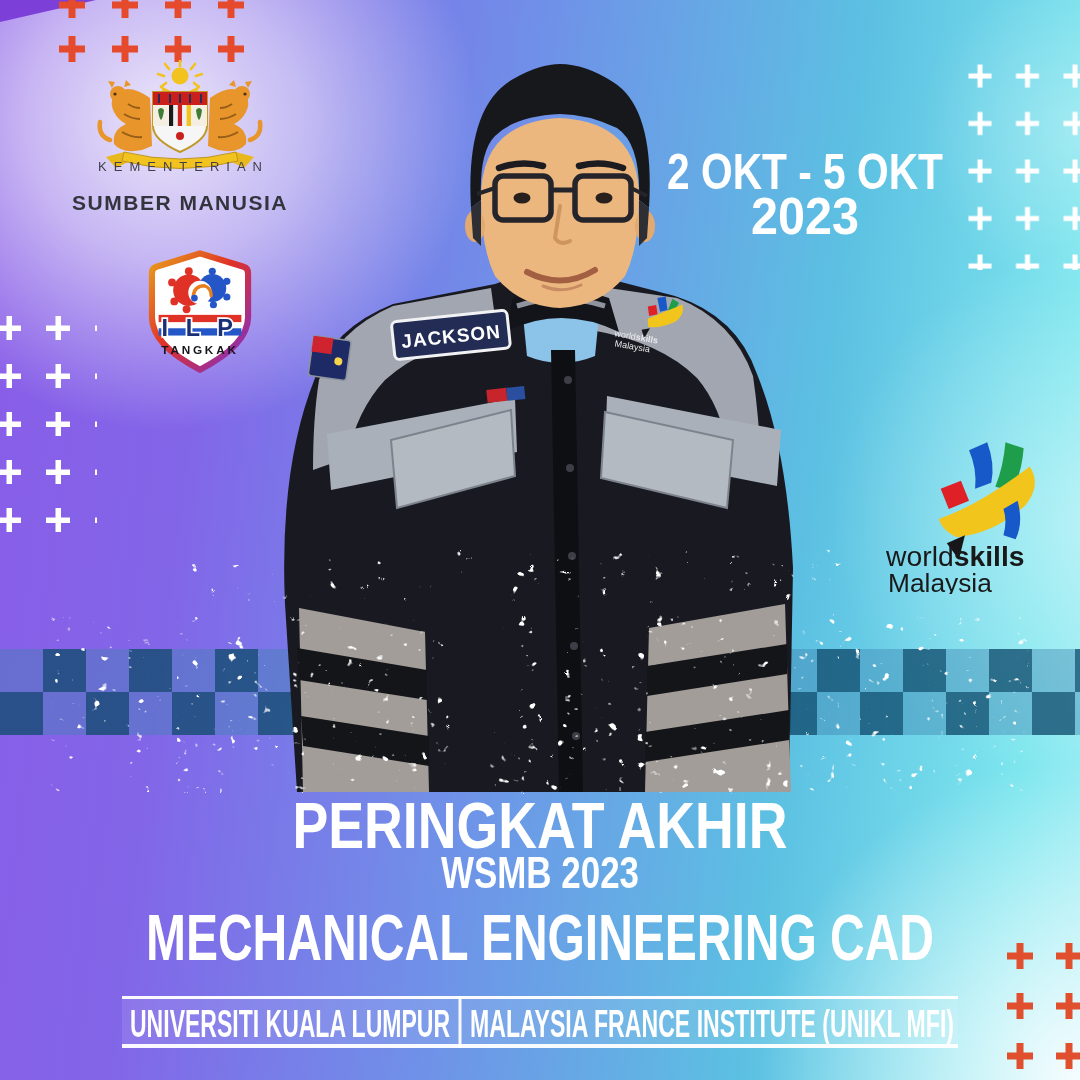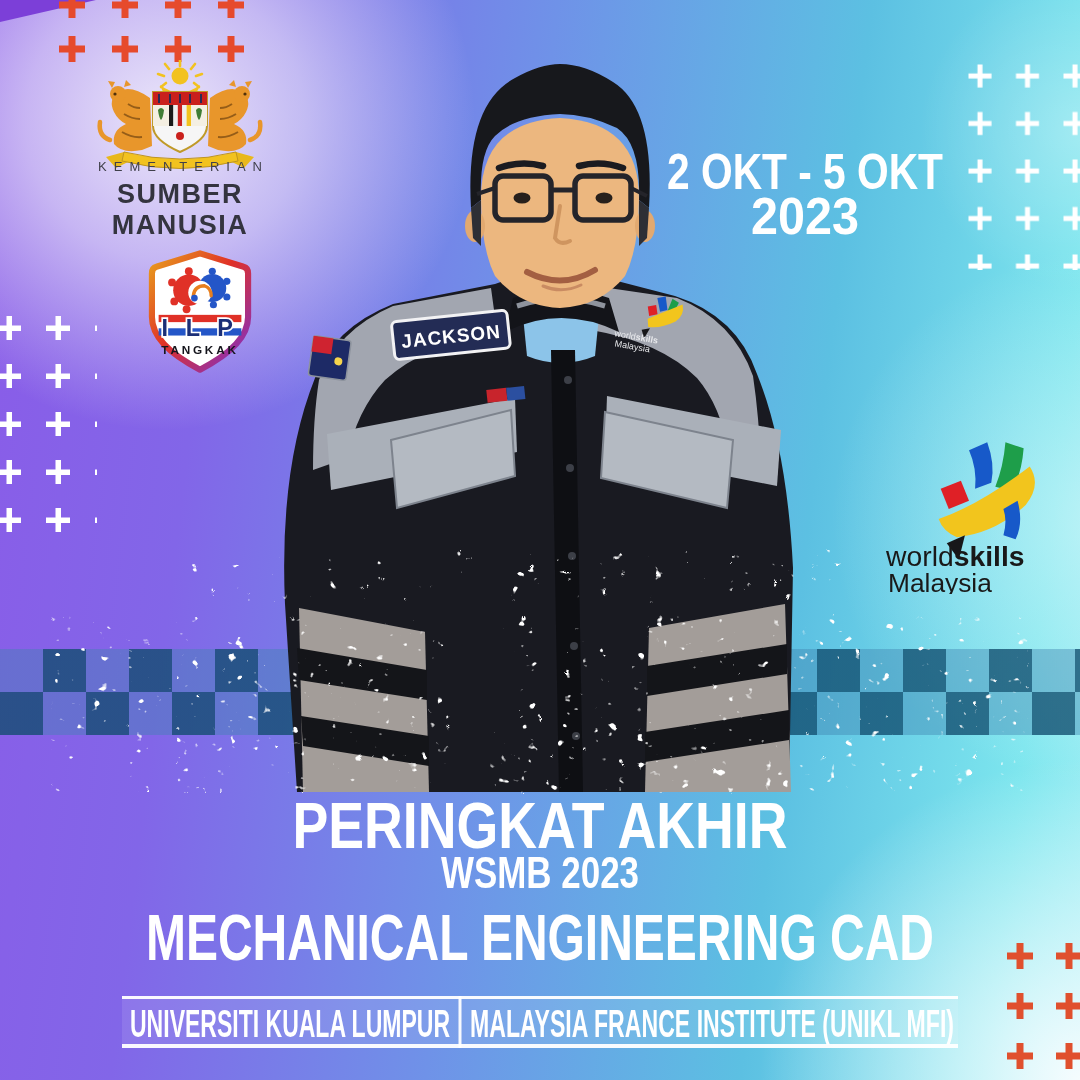--- a/index.html
+++ b/index.html
@@ -17,21 +17,21 @@
   .corner-triangle{left:0;top:0;width:96px;height:22px;background:#7c3fd8;
     clip-path:polygon(0 0,100% 0,0 100%);z-index:1;}
   .plus-grid{z-index:1;}
   .checker-band{left:0;top:649px;width:1080px;height:86px;z-index:2;
     background-image:repeating-conic-gradient(rgba(16,76,110,0.78) 0% 25%, rgba(62,130,175,0.42) 25% 50%);
     background-size:86px 86px;}
   .person-svg{left:265px;top:48px;z-index:3;}
   .crest-svg{left:60px;top:60px;z-index:4;}
   .ministry-text{left:55px;top:159px;width:250px;text-align:center;z-index:4;}
   .ministry-line1{font-size:13px;letter-spacing:7px;padding-left:7px;color:#3f3f4a;font-weight:500;}
-  .ministry-line2{font-size:27px;font-weight:600;letter-spacing:1.5px;color:#34343f;margin-top:5px;}
+  .ministry-line2{font-size:21px;font-weight:600;letter-spacing:1.5px;color:#34343f;margin-top:17px;}
   .ilp-svg{left:144px;top:250px;z-index:4;}
   .ws-svg{left:882px;top:430px;z-index:4;}
   .text-overlay{left:0;top:0;z-index:5;pointer-events:none;}
 </style>
 </head>
 <body>
 
 <div class="poster">
 
   <div class="abs corner-triangle"></div>

